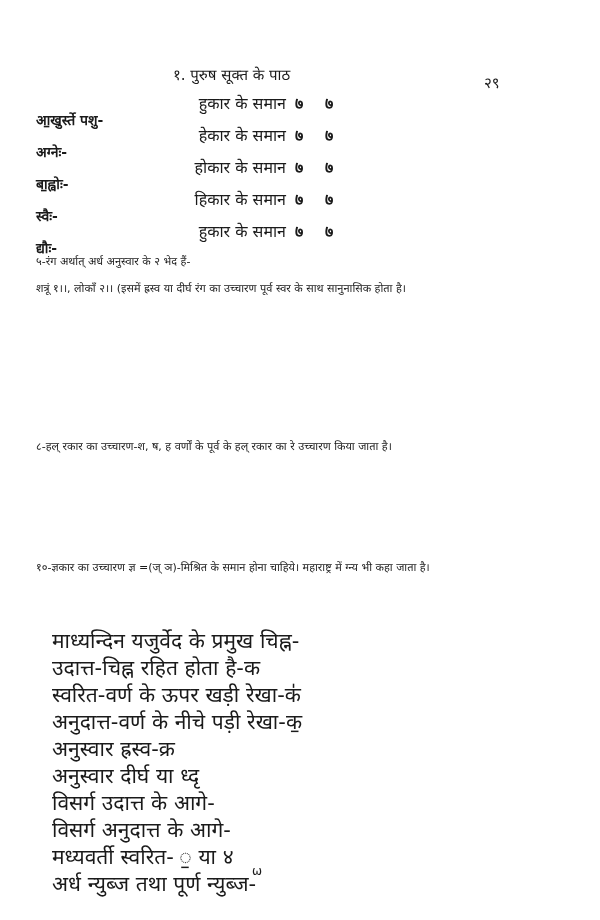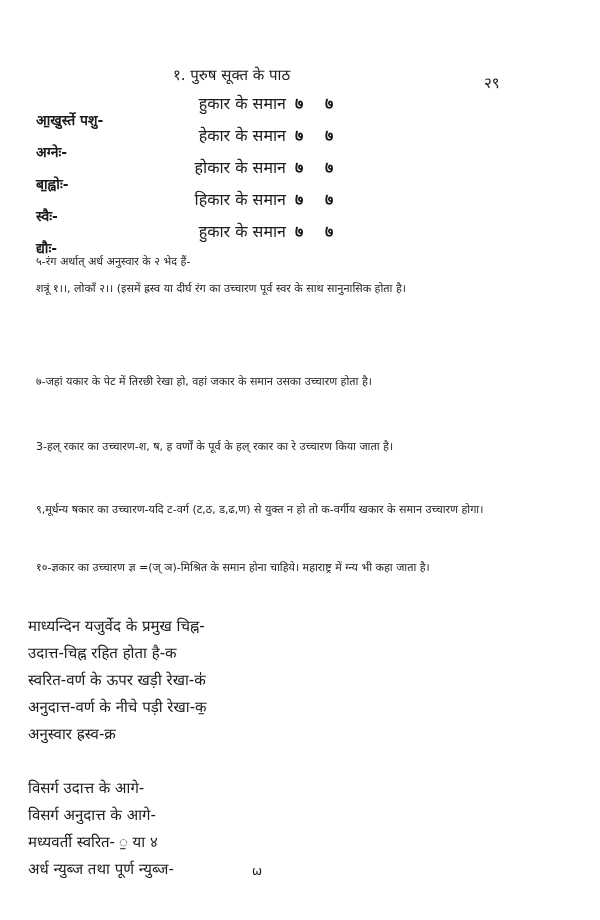--- a/index.html
+++ b/index.html
@@ -11,21 +11,21 @@
   .page { position: absolute; left: 0; top: 0; width: 600px; height: 920px; }
   .header { position: absolute; top: 64px; left: 0; width: 600px; height: 24px; font-size: 15px; }
   .header .title { position: absolute; left: 173px; top: 0; }
   .header .pageno { position: absolute; left: 484px; top: 8px; }
   .row { position: absolute; left: 36px; width: 540px; height: 30px; font-size: 16px; }
   .row .term { position: absolute; left: 0; top: 0; font-weight: bold; font-size: 14px; margin-top: 18px; }
   .row .desc { position: absolute; right: 290px; top: 0; white-space: nowrap; }
   .row .n1 { position: absolute; left: 259px; top: 0; font-weight: bold; }
   .row .n2 { position: absolute; left: 289px; top: 0; font-weight: bold; }
   .para { position: absolute; left: 36px; width: 540px; font-size: 11px; line-height: 27px; }
-  .line { position: absolute; left: 28px; font-size: 15px; white-space: nowrap; }
+  .line { position: absolute; left: 52px; font-size: 21px; white-space: nowrap; margin-top: 11px; }
   .mark { position: absolute; font-size: 12px; }
 </style>
 </head>
 <body>
 
 <div class="page">
 
   <div class="header">
     <span class="title">१. पुरुष सूक्त के पाठ</span>
     <span class="pageno">२९</span>
@@ -57,29 +57,28 @@
   </div>
   <div class="row" style="top:220px">
     <span class="term">द्यौः-</span>
     <span class="desc">हुकार के समान</span>
     <span class="n1">७</span>
     <span class="n2">७</span>
   </div>
 
   <div class="para" style="top:248px">५-रंग अर्थात् अर्ध अनुस्वार के २ भेद हैं-</div>
   <div class="para" style="top:275px">शत्रूं १।।, लोकाँ २।। (इसमें ह्रस्व या दीर्घ रंग का उच्चारण पूर्व स्वर के साथ सानुनासिक होता है।</div>
-  <div class="para" style="top:368px">७-जहां यकार के पेट में तिरछी रेखा हो, वहां जकार के समान उसका उच्चारण होता है।</div>
-  <div class="para" style="top:433px">3-हल् रकार का उच्चारण-श, ष, ह वर्णों के पूर्व के हल् रकार का  रे उच्चारण किया जाता है।</div>
-  <div class="para" style="top:496px">९,मूर्धन्य षकार का उच्चारण-यदि ट-वर्ग (ट,ठ, ड,ढ,ण) से युक्त न हो तो क-वर्गीय खकार के समान उच्चारण होगा।</div>
+  <div class="para" style="top:433px">८-हल् रकार का उच्चारण-श, ष, ह वर्णों के पूर्व के हल् रकार का  रे उच्चारण किया जाता है।</div>
   <div class="para" style="top:554px">१०-ज्ञकार का उच्चारण ज्ञ =(ज् ञ)-मिश्रित के समान होना चाहिये। महाराष्ट्र में ग्न्य भी कहा जाता है।</div>
 
   <div class="line" style="top:615px">माध्यन्दिन यजुर्वेद के प्रमुख चिह्न-</div>
   <div class="line" style="top:642px">उदात्त-चिह्न रहित होता है-क</div>
   <div class="line" style="top:696px">अनुदात्त-वर्ण के नीचे पड़ी रेखा-क॒</div>
   <div class="line" style="top:669px">स्वरित-वर्ण के ऊपर खड़ी रेखा-क॑</div>
   <div class="line" style="top:723px">अनुस्वार ह्रस्व-क्र</div>
+  <div class="line" style="top:750px">अनुस्वार दीर्घ या  ध्दृ</div>
   <div class="line" style="top:804px">विसर्ग अनुदात्त के आगे-</div>
   <div class="line" style="top:777px">विसर्ग उदात्त के आगे-</div>
   <div class="line" style="top:831px">मध्यवर्ती स्वरित-    ॒ या   ४</div>
   <div class="line" style="top:858px">अर्ध न्युब्ज तथा पूर्ण न्युब्ज-</div>
 
   <span class="mark" style="left:252px;top:864px">ω</span>
 </div>
 
 </body></html>

